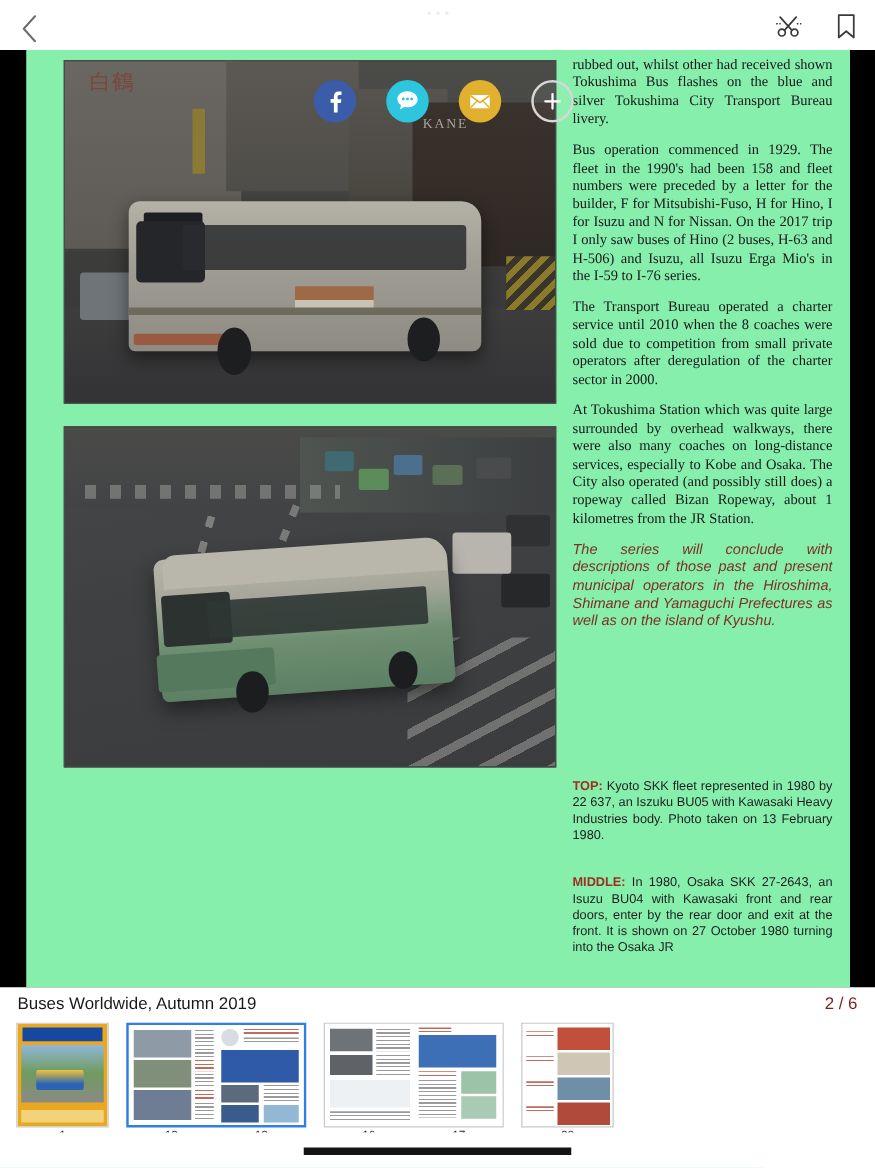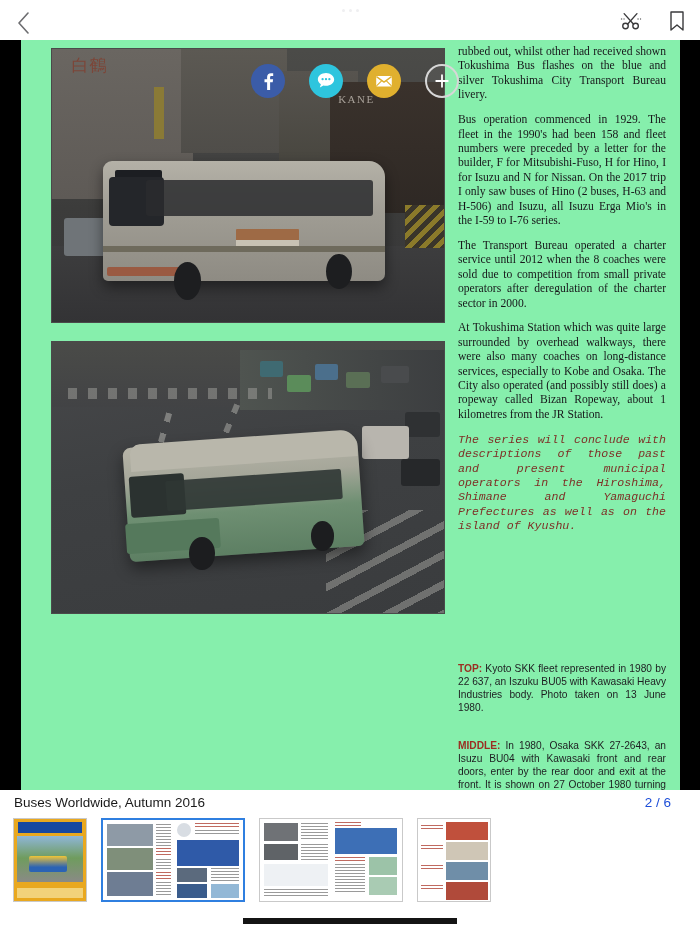--- a/index.html
+++ b/index.html
@@ -248,27 +248,27 @@
   .serif-p {
     font-family: "Liberation Serif", serif;
     font-size: 11.6px;
     line-height: 14.4px;
     text-align: justify;
     color: #17171a;
     margin-bottom: 10.5px;
   }
   .serif-p.first { margin-top: 5px; }
   .serif-red {
-    font-family: Liberation Mono, monospace;
+    font-family: Liberation Sans, sans-serif;
     font-style: italic;
     font-size: 11.6px;
     line-height: 14.4px;
     text-align: justify;
     color: #7e2f26;
-    margin-bottom: 10px;
+    margin-bottom: 0;
   }
   .cap-red {
     font-family: "Liberation Sans", sans-serif;
     font-style: italic;
     font-size: 10.2px;
     line-height: 13px;
     text-align: justify;
     color: #8a3026;
     margin-bottom: 11px;
   }
@@ -297,23 +297,23 @@
   }
   .doc-title {
     position: absolute;
     left: 14px; top: 5px;
     font-size: 13.5px;
     color: #1a1a1a;
     font-family: "Liberation Sans", sans-serif;
   }
   .page-count {
     position: absolute;
-    right: 29px; top: 5px;
+    right: 14px; top: 5px;
     font-size: 13.5px;
-    color: #1d4ed8;
+    color: #7f1d1d;
     font-family: "Liberation Sans", sans-serif;
   }
 
   .thumbstrip {
     position: absolute;
     left: 0; top: 28px;
     width: 700px;
     height: 88px;
     display: flex;
     align-items: flex-start;
@@ -507,39 +507,39 @@
         <div class="share-btn sb-more">
           <svg width="18" height="18" viewBox="0 0 18 18">
             <path d="M9 3.2 V14.8 M3.2 9 H14.8" stroke="#ffffff" stroke-width="1.8" stroke-linecap="round"></path>
           </svg>
         </div>
       </div>
 
       <div class="textcol">
         <p class="serif-p first">rubbed out, whilst other had received shown Tokushima Bus flashes on the blue and silver Tokushima City Transport Bureau livery.</p>
         <p class="serif-p">Bus operation commenced in 1929. The fleet in the 1990's had been 158 and fleet numbers were preceded by a letter for the builder, F for Mitsubishi-Fuso, H for Hino, I for Isuzu and N for Nissan. On the 2017 trip I only saw buses of Hino (2 buses, H-63 and H-506) and Isuzu, all Isuzu Erga Mio's in the I-59 to I-76 series.</p>
-        <p class="serif-p">The Transport Bureau operated a charter service until 2012 when the 8 coaches were sold due to competition from small private operators after deregulation of the charter sector in 2000.</p>
+        <p class="serif-p">The Transport Bureau operated a charter service until 2010 when the 8 coaches were sold due to competition from small private operators after deregulation of the charter sector in 2000.</p>
         <p class="serif-p">At Tokushima Station which was quite large surrounded by overhead walkways, there were also many coaches on long-distance services, especially to Kobe and Osaka. The City also operated (and possibly still does) a ropeway called Bizan Ropeway, about 1 kilometres from the JR Station.</p>
         <p class="serif-red">The series will conclude with descriptions of those past and present municipal operators in the Hiroshima, Shimane and Yamaguchi Prefectures as well as on the island of Kyushu.</p>
 
         <div style="height:118px"></div>
 
 
-        <p class="cap"><b>TOP:</b><span> Kyoto SKK fleet represented in 1980 by 22 637, an Iszuku BU05 with Kawasaki Heavy Industries body. Photo taken on 13 June 1980.</span></p>
+        <p class="cap"><b>TOP:</b><span> Kyoto SKK fleet represented in 1980 by 22 637, an Iszuku BU05 with Kawasaki Heavy Industries body. Photo taken on 13 February 1980.</span></p>
 
         <p class="cap"><b>MIDDLE:</b><span> In 1980, Osaka SKK 27-2643, an Isuzu BU04 with Kawasaki front and rear doors, enter by the rear door and exit at the front. It is shown on 27 October 1980 turning into the Osaka JR</span></p>
       </div>
 
     </div>
   </div>
 
   <div class="bottom">
 
     <div class="bot-head">
-      <div class="doc-title">Buses Worldwide, Autumn 2016</div>
+      <div class="doc-title">Buses Worldwide, Autumn 2019</div>
       <div class="page-count">2 / 6</div>
     </div>
 
     <div class="thumbstrip">
 
       <div class="thumb-wrap">
         <div class="thumb single">
           <div class="tp">
             <div class="cv-bg"></div>
             <div class="cv-title"></div>

